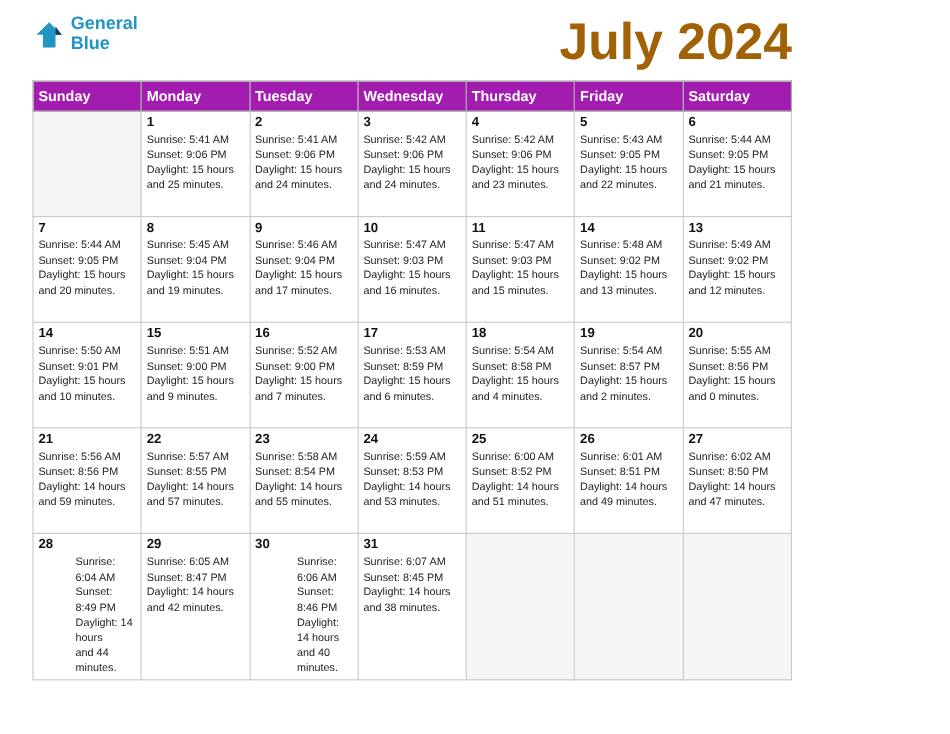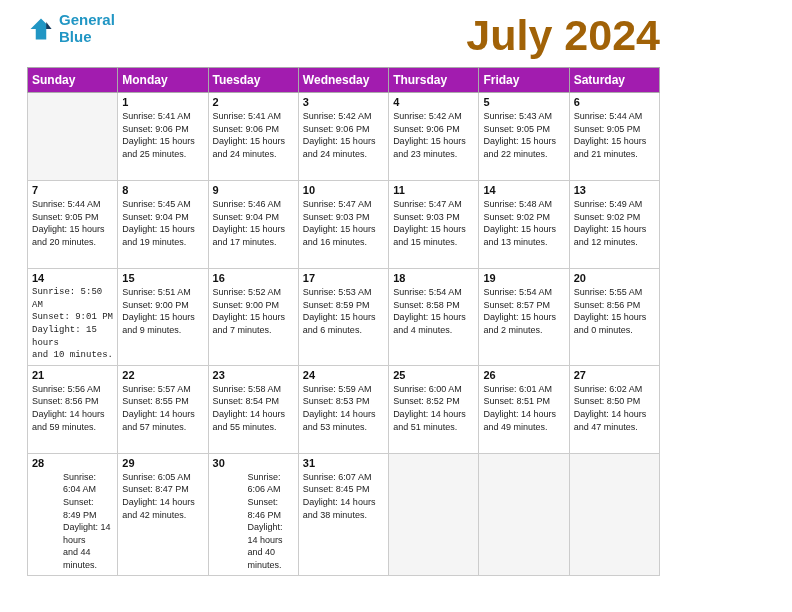--- a/index.html
+++ b/index.html
@@ -218,21 +218,21 @@
             <span class="day-num">13</span>
             <div class="day-info" style="white-space: pre-line;">Sunrise: 5:49 AM
 Sunset: 9:02 PM
 Daylight: 15 hours
 and 12 minutes.</div>
           </td>
         </tr>
         <tr>
           <td>
             <span class="day-num">14</span>
-            <div class="day-info" style="white-space: pre-line; font-family: Liberation Mono, monospace;">Sunrise: 5:50 AM
+            <div class="day-info" style="white-space: pre-line;">Sunrise: 5:50 AM
 Sunset: 9:01 PM
 Daylight: 15 hours
 and 10 minutes.</div>
           </td>
           <td>
             <span class="day-num">15</span>
             <div class="day-info" style="white-space: pre-line;">Sunrise: 5:51 AM
 Sunset: 9:00 PM
 Daylight: 15 hours
 and 9 minutes.</div>

